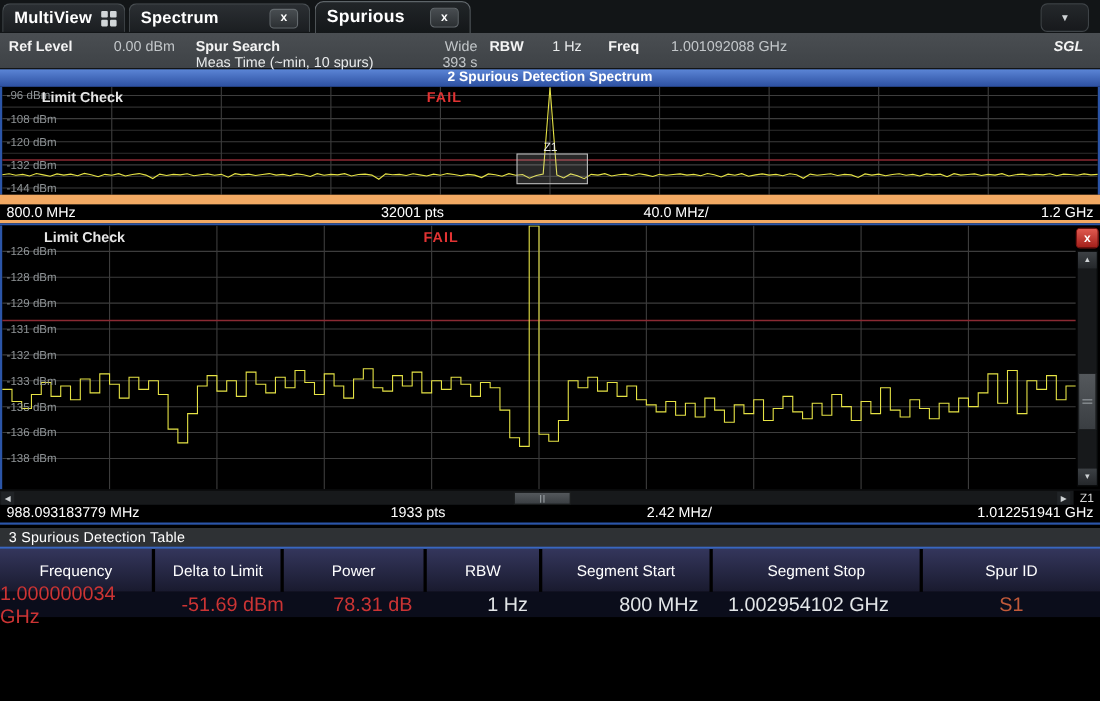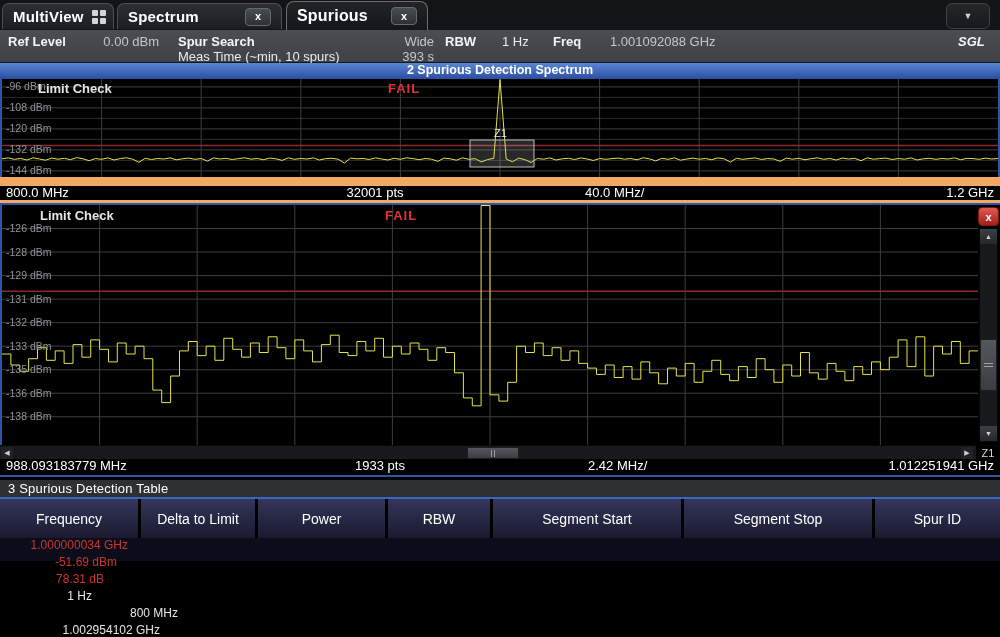--- a/index.html
+++ b/index.html
@@ -66,24 +66,24 @@
             border:1px solid #1c1e20;box-sizing:border-box;display:flex;gap:2px;align-items:center;justify-content:center;}
   .hs-thumb i{display:block;width:1px;height:7px;background:#9aa0a4;}
   .hs-corner{position:absolute;left:976px;top:0;width:24px;height:14px;color:#d8d8d8;font-size:11px;
              display:flex;align-items:center;justify-content:center;background:#000;}
   
   .w3title{position:absolute;left:0;top:480px;width:1000px;height:17px;background:#2e3134;
            border-bottom:2px solid #3a66c0;box-sizing:content-box;display:flex;align-items:center;padding:0 8px;}
   .w3title .ttext{font-size:13px;color:#fff;letter-spacing:.2px;}
   .thead{position:absolute;left:0;top:499px;width:1000px;height:39px;background:#000;display:flex;gap:3px;}
   .th{background:linear-gradient(#34365c,#191a2e);color:#fff;font-size:14px;display:flex;align-items:center;justify-content:center;box-sizing:border-box;}
-  .trow{position:absolute;left:0;top:538px;width:1000px;height:23px;background:#0b0d1b;display:flex;gap:3px;font-size:12px;flex-direction:column;}
+  .trow{position:absolute;left:0;top:538px;width:1000px;height:23px;background:#0b0d1b;display:flex;gap:3px;font-size:18px;}
   .td{display:flex;align-items:center;justify-content:flex-end;box-sizing:border-box;padding-right:10px;}
   .td.center{justify-content:center;padding-right:0;}
-  .c0{width:138px;} .c1{width:127px;} .c2{width:114px;} .c3{width:102px;} .c4{width:188px;} .c5{width:188px;} .c6{flex:1;text-align:right;}
+  .c0{width:138px;} .c1{width:127px;} .c2{width:114px;} .c3{width:102px;} .c4{width:152px;} .c5{width:188px;} .c6{flex:1;text-align:right;}
   .red{color:#cc3434;} .white{color:#e3e6e8;} .spurid{color:#c25a3a;}
 </style>
 </head>
 <body>
 
 <div id="screen">
 
   <div class="tabbar">
     <div class="tab" style="left:2px;width:112px;">
       <span class="tlabel">MultiView</span>

